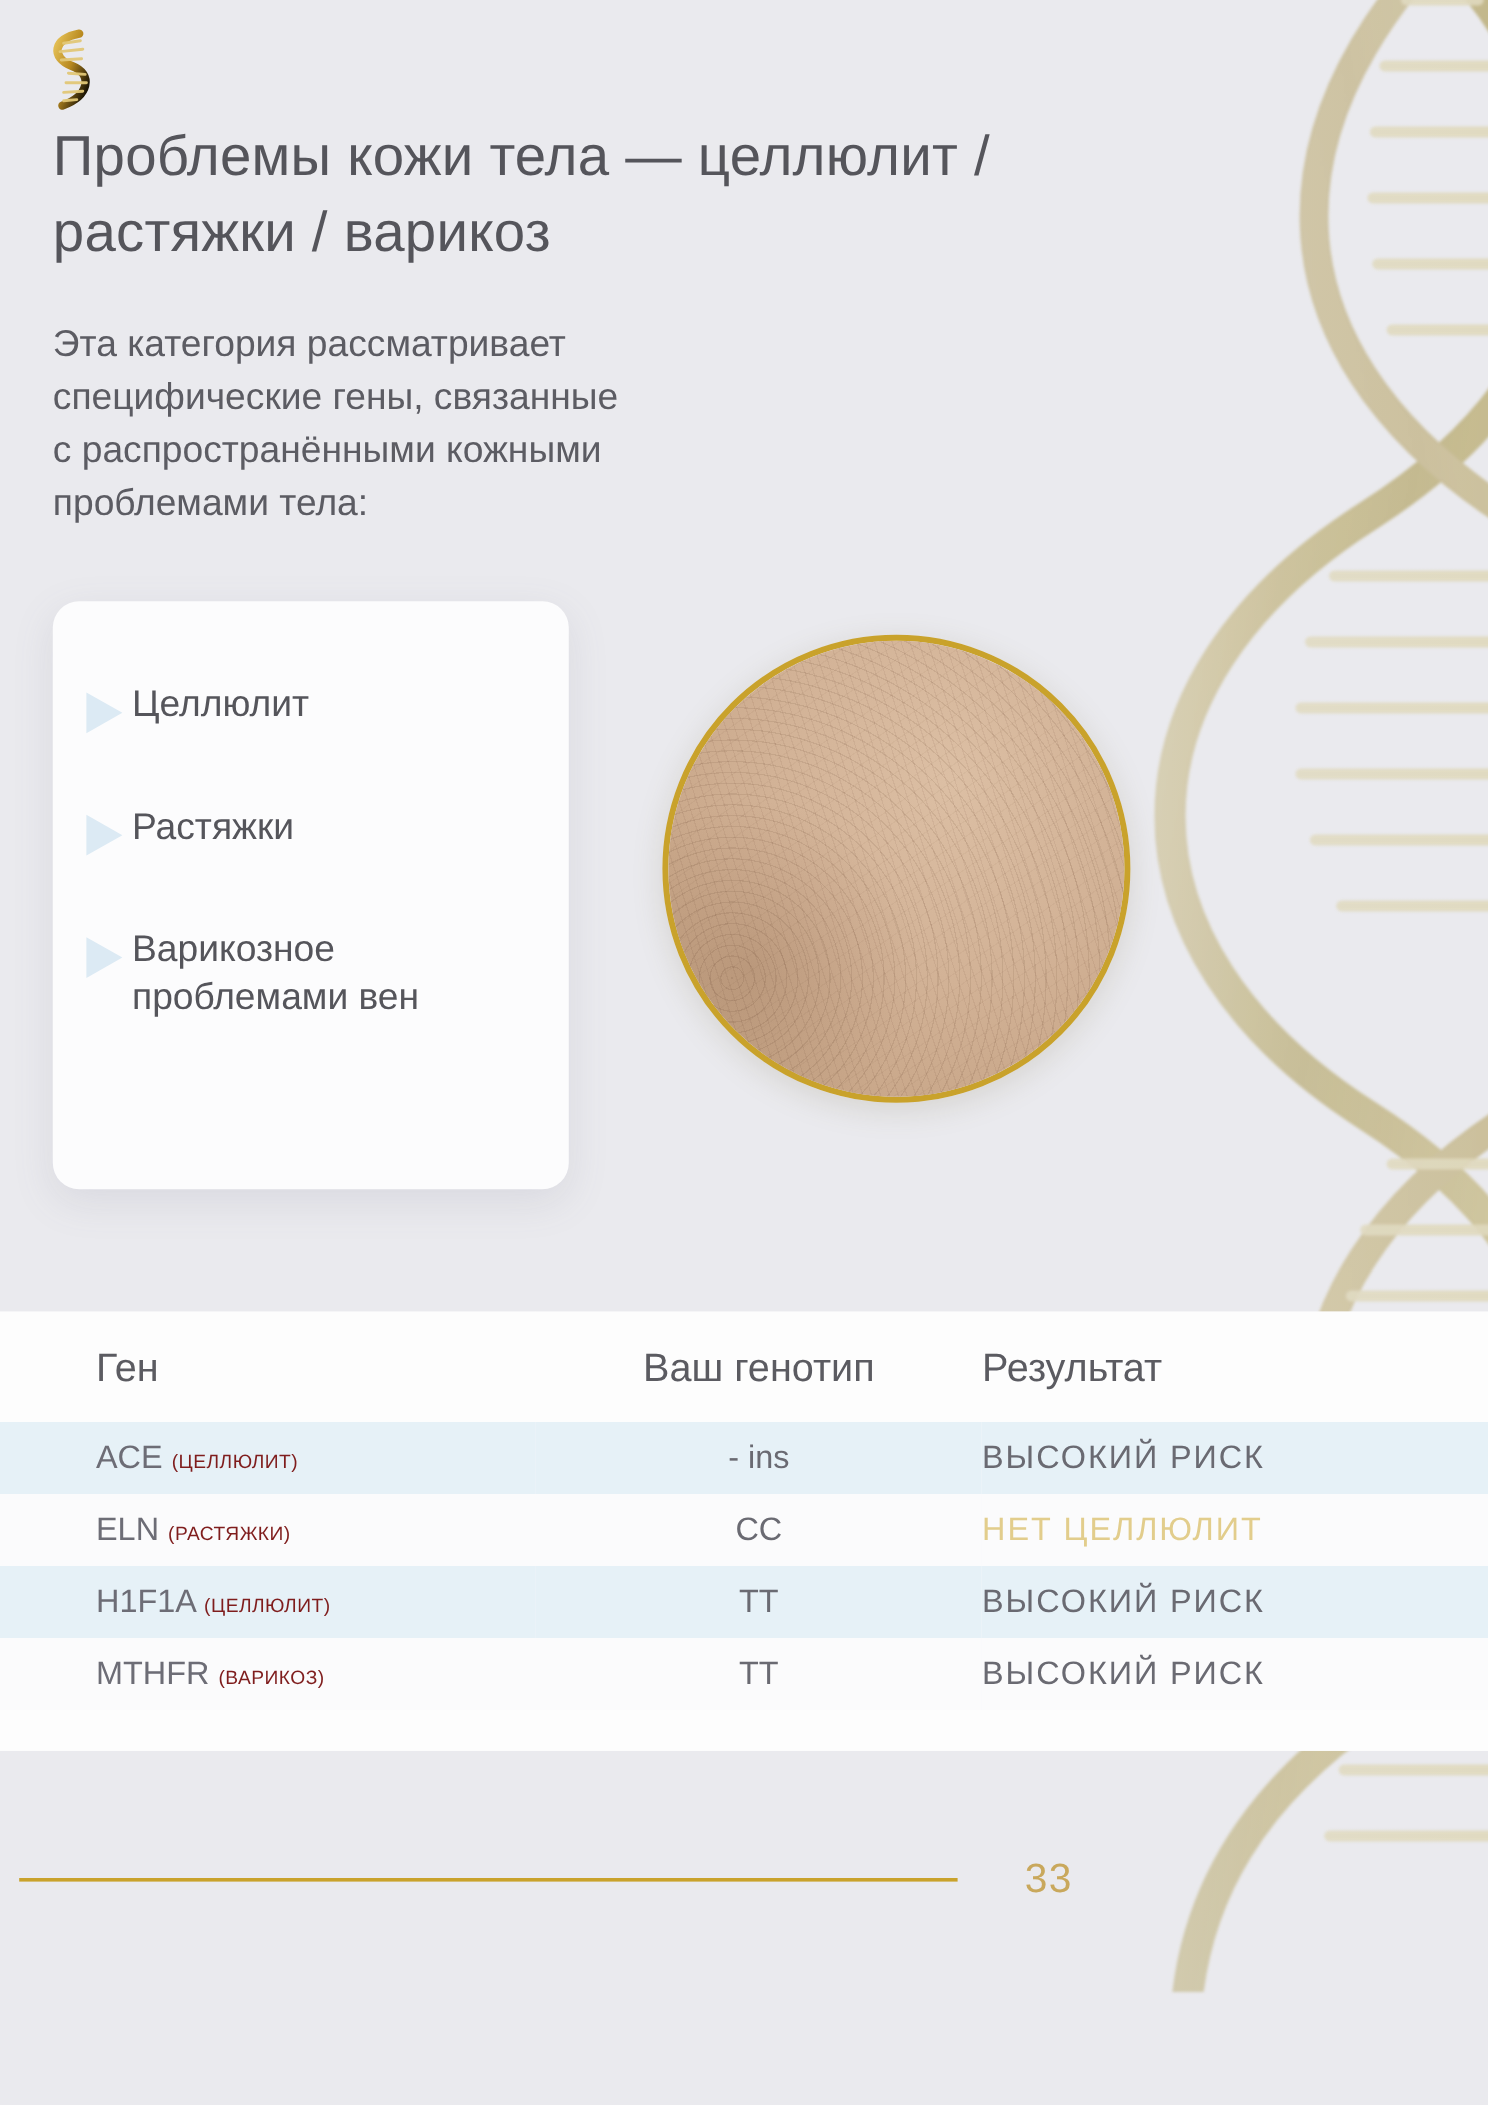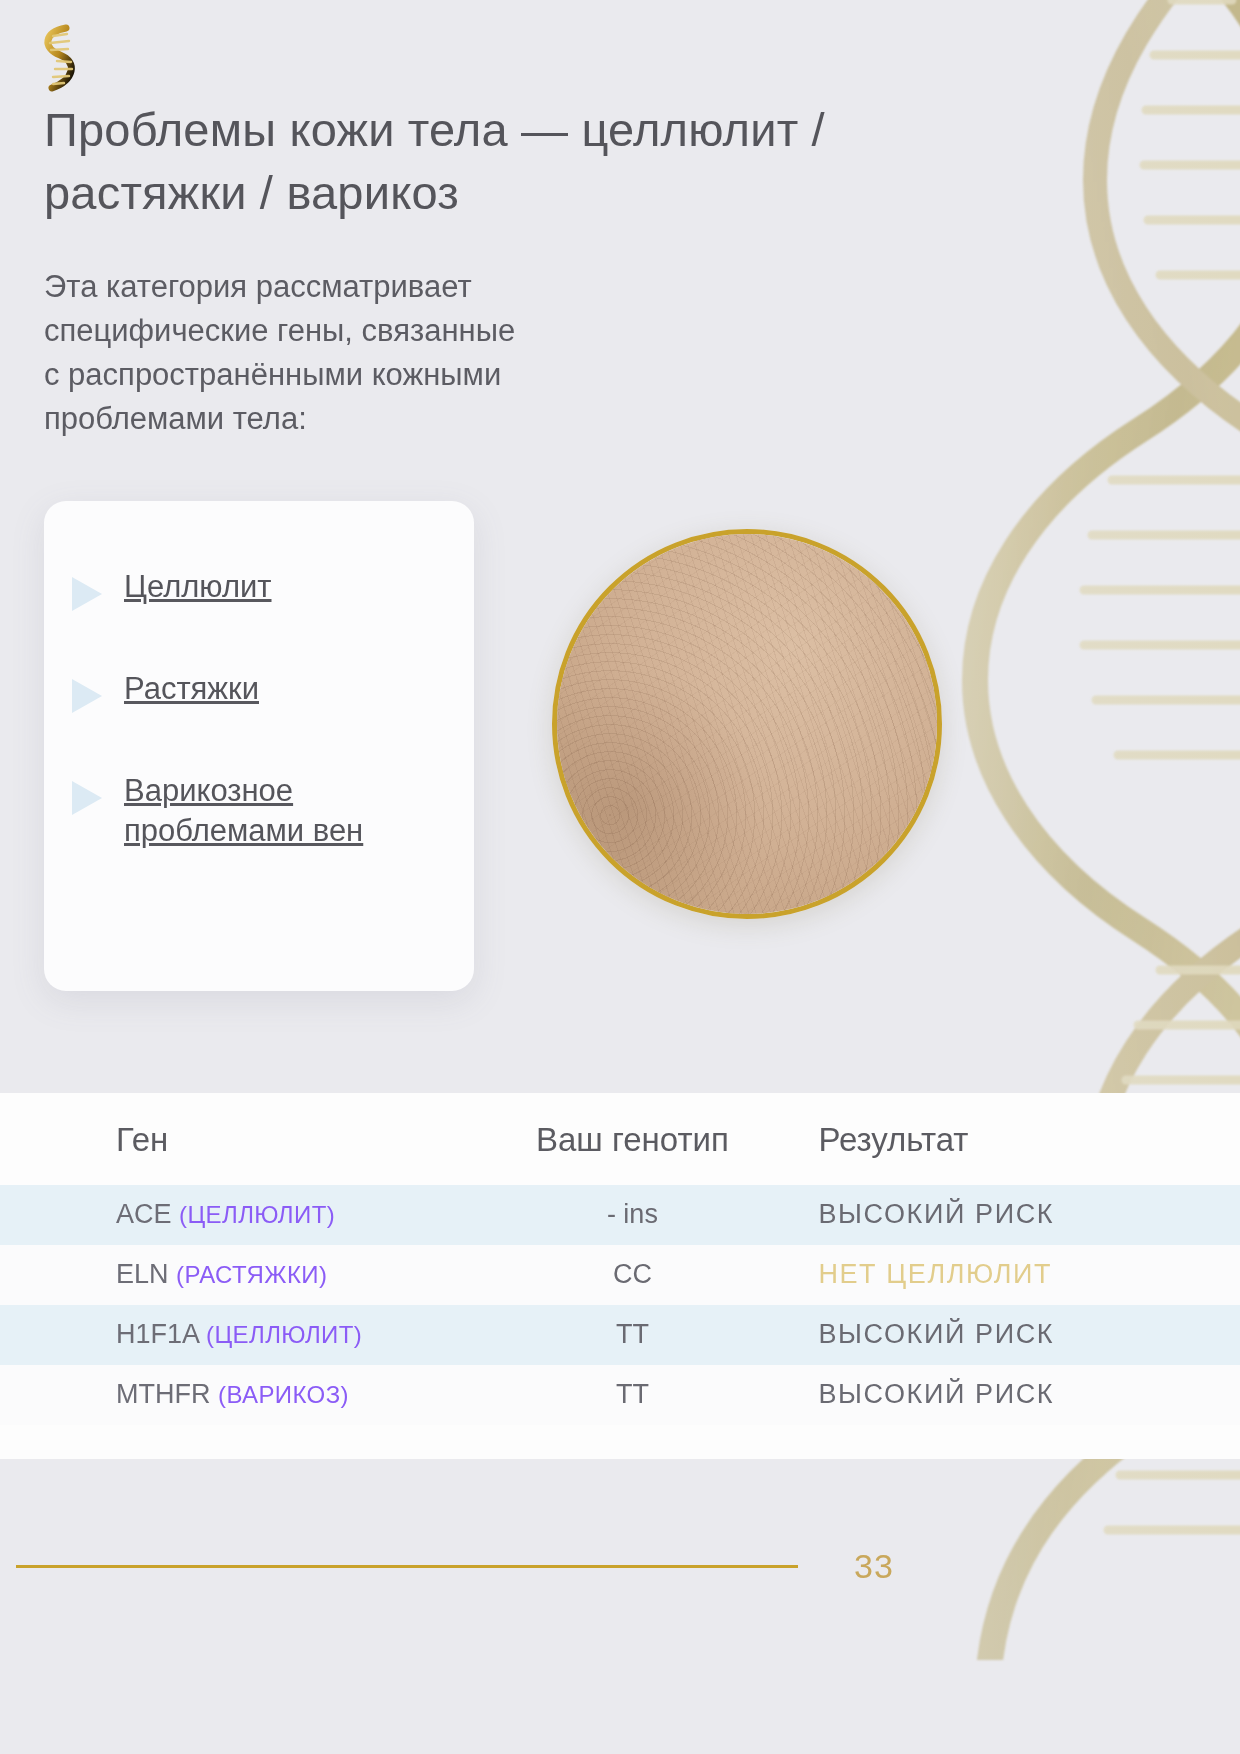--- a/index.html
+++ b/index.html
@@ -98,23 +98,22 @@
     min-height: 490px;
     background: #fcfcfd;
     border-radius: 22px;
     box-shadow: 0 10px 34px rgba(110,112,130,.13);
     padding: 66px 30px 40px 28px;
   }
 
   .list-item {
     display: flex;
     align-items: flex-start;
-    gap: 22px;
+    gap: 8px;
     margin-bottom: 58px;
-    text-decoration: underline;
   }
   .list-item:last-child { margin-bottom: 0; }
 
   .tri {
     flex: none;
     width: 0;
     height: 0;
     margin-top: 10px;
     border-top: 17px solid transparent;
     border-bottom: 17px solid transparent;
@@ -182,38 +181,38 @@
     font-weight: 300;
     vertical-align: middle;
   }
   .gene-table th {
     font-size: 33px;
     color: #5b5b61;
     padding: 28px 0 26px 0;
     background: #fdfdfd;
   }
   .gene-table th:nth-child(1),
-  .gene-table td:nth-child(1) { width: 36%; padding-left: 116px; margin-left: 25px; }
+  .gene-table td:nth-child(1) { width: 36%; padding-left: 80px; margin-left: 25px; }
   .gene-table th:nth-child(2),
   .gene-table td:nth-child(2) { width: 30%; text-align: center; }
   .gene-table th:nth-child(3),
   .gene-table td:nth-child(3) { width: 34%; padding-right: 38px; }
 
   .gene-table td {
     font-size: 27px;
     padding: 14px 0 15px 0;
     color: #6a6a72;
   }
   .gene-table tbody tr.stripe td { background: #e6f1f7; }
   .gene-table tbody tr.plain  td { background: #fbfbfc; }
 
   .gene-name { color: #6d6d76; }
   .gene-note {
-    font-size: 24px;
-    color: #8b5cf6;
+    font-size: 16px;
+    color: #7f1d1d;
     letter-spacing: .4px;
   }
   .result {
     color: #c6a85f;
     letter-spacing: 1.6px;
     font-size: 27px;
   }
   .result.no-effect { color: #e2cd8c; }
 
   .table-foot {

